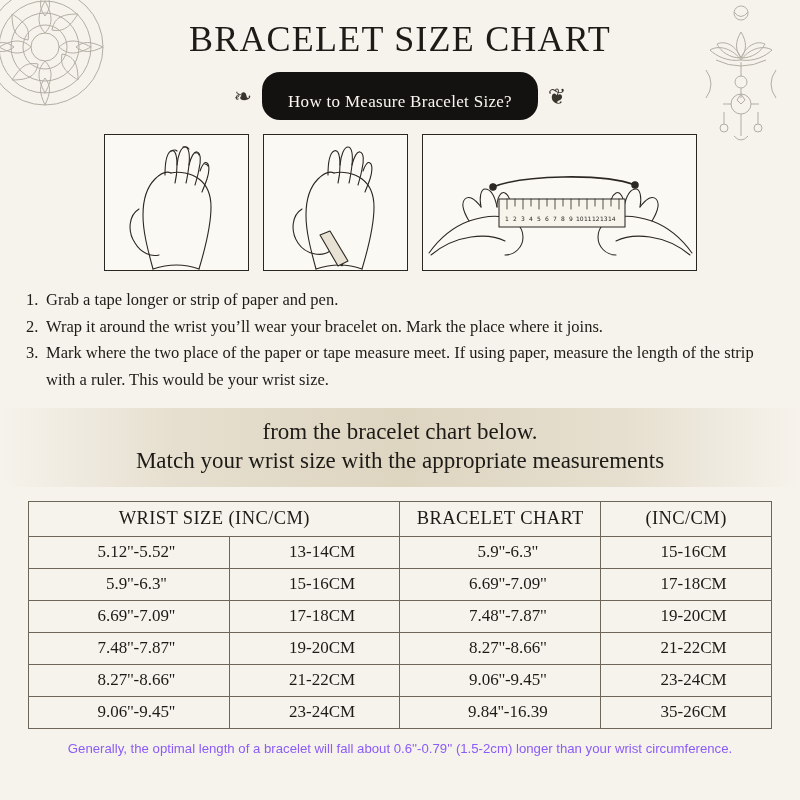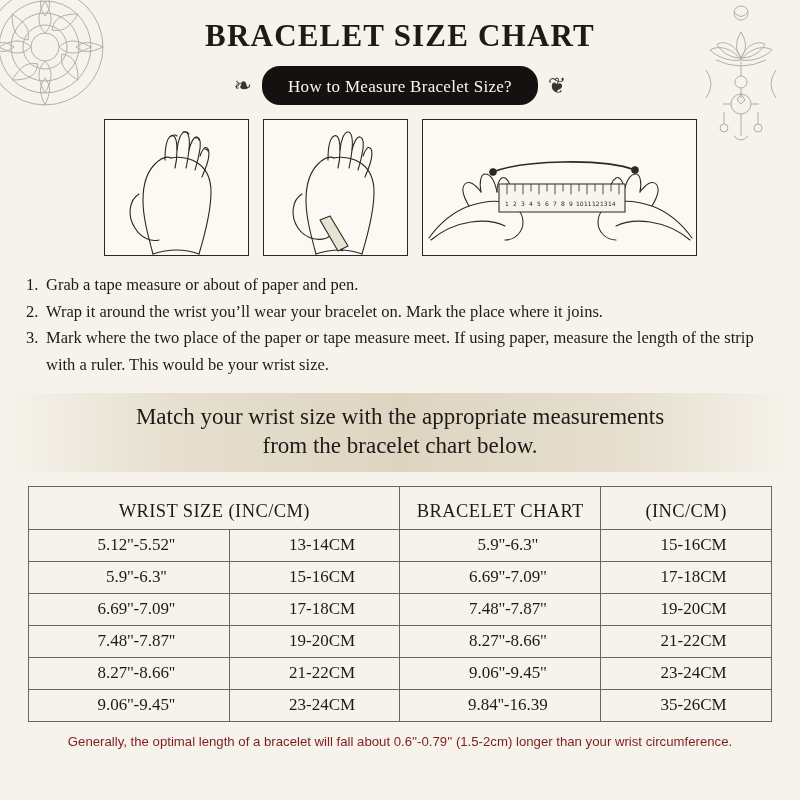--- a/index.html
+++ b/index.html
@@ -21,39 +21,39 @@
     position: absolute;
     pointer-events: none;
     opacity: 0.5;
   }
   .ornament.left { left: -30px; top: -28px; }
   .ornament.right { right: 4px; top: 0px; }
 
   
   .title {
     text-align: center;
-    font-size: 31px;
+    font-size: 36px;
     letter-spacing: 1.2px;
-    font-weight: 700;
+    font-weight: 400;
     margin: 18px 0 0 0;
     font-family: "Liberation Serif", serif;
   }
 
   .subtitle-row {
     display: flex;
     align-items: center;
     justify-content: center;
     margin-top: 12px;
     gap: 10px;
   }
   .pill {
     background: #141210;
     color: #faf7f0;
     border-radius: 18px;
-    padding: 11px 26px 8px 26px;
+    padding: 20px 26px 8px 26px;
     font-size: 17px;
     letter-spacing: 0.3px;
     font-family: "Liberation Serif", serif;
   }
   .flourish {
     font-size: 22px;
     color: #3a352c;
     font-family: "DejaVu Sans", sans-serif;
   }
 
@@ -105,33 +105,33 @@
   }
   table th, table td {
     border: 1px solid #6d6558;
     text-align: center;
     padding: 5px 2px 6px 17px;
     font-weight: 400;
   }
   table th {
     font-size: 18.5px;
     letter-spacing: 0.4px;
-    padding: 14px 2px 7px 2px;
+    padding: 6px 2px 7px 2px;
   }
   .col-a { width: 27%; }
   .col-b { width: 23%; margin-top: 29px; }
   .col-c { width: 27%; }
   .col-d { width: 23%; }
 
   .footnote {
     margin: 12px 18px 0 18px;
     text-align: center;
     font-size: 13.2px;
     font-family: "Liberation Sans", sans-serif;
-    color: #7f1d1d;
+    color: #8b5cf6;
   }
 </style>
 </head>
 <body>
 
 <div class="ornament left">
   <svg width="150" height="150" viewBox="0 0 150 150">
     <g stroke="#6f6859" fill="none" stroke-width="1">
       <circle cx="75" cy="75" r="14"></circle>
       <circle cx="75" cy="75" r="22"></circle>
@@ -278,35 +278,35 @@
         <circle cx="212" cy="50" r="3.2" fill="#2b2722"></circle>
       </g>
     </svg>
   </div>
 
 </div>
 
 <div class="steps">
   <div class="step">
     <span class="num">1.</span>
-    <span class="txt">Grab a tape measure or about of paper and pen.</span>
+    <span class="txt">Grab a tape longer or strip of paper and pen.</span>
   </div>
   <div class="step">
     <span class="num">2.</span>
     <span class="txt">Wrap it around the wrist you’ll wear your bracelet on. Mark the place where it joins.</span>
   </div>
   <div class="step">
     <span class="num">3.</span>
     <span class="txt">Mark where the two place of the paper or tape measure meet. If using paper, measure the length of the strip with a ruler. This would be your wrist size.</span>
   </div>
 </div>
 
 <div class="banner">
+  <div>from the bracelet chart below.</div>
   <div>Match your wrist size with the appropriate measurements</div>
-  <div>from the bracelet chart below.</div>
 </div>
 
 <div class="table-wrap">
   <table>
     <thead>
       <tr>
         <th class="col-a" colspan="2">WRIST SIZE (INC/CM)</th>
         <th class="col-c">BRACELET CHART</th>
         <th class="col-d">(INC/CM)</th>
       </tr>

